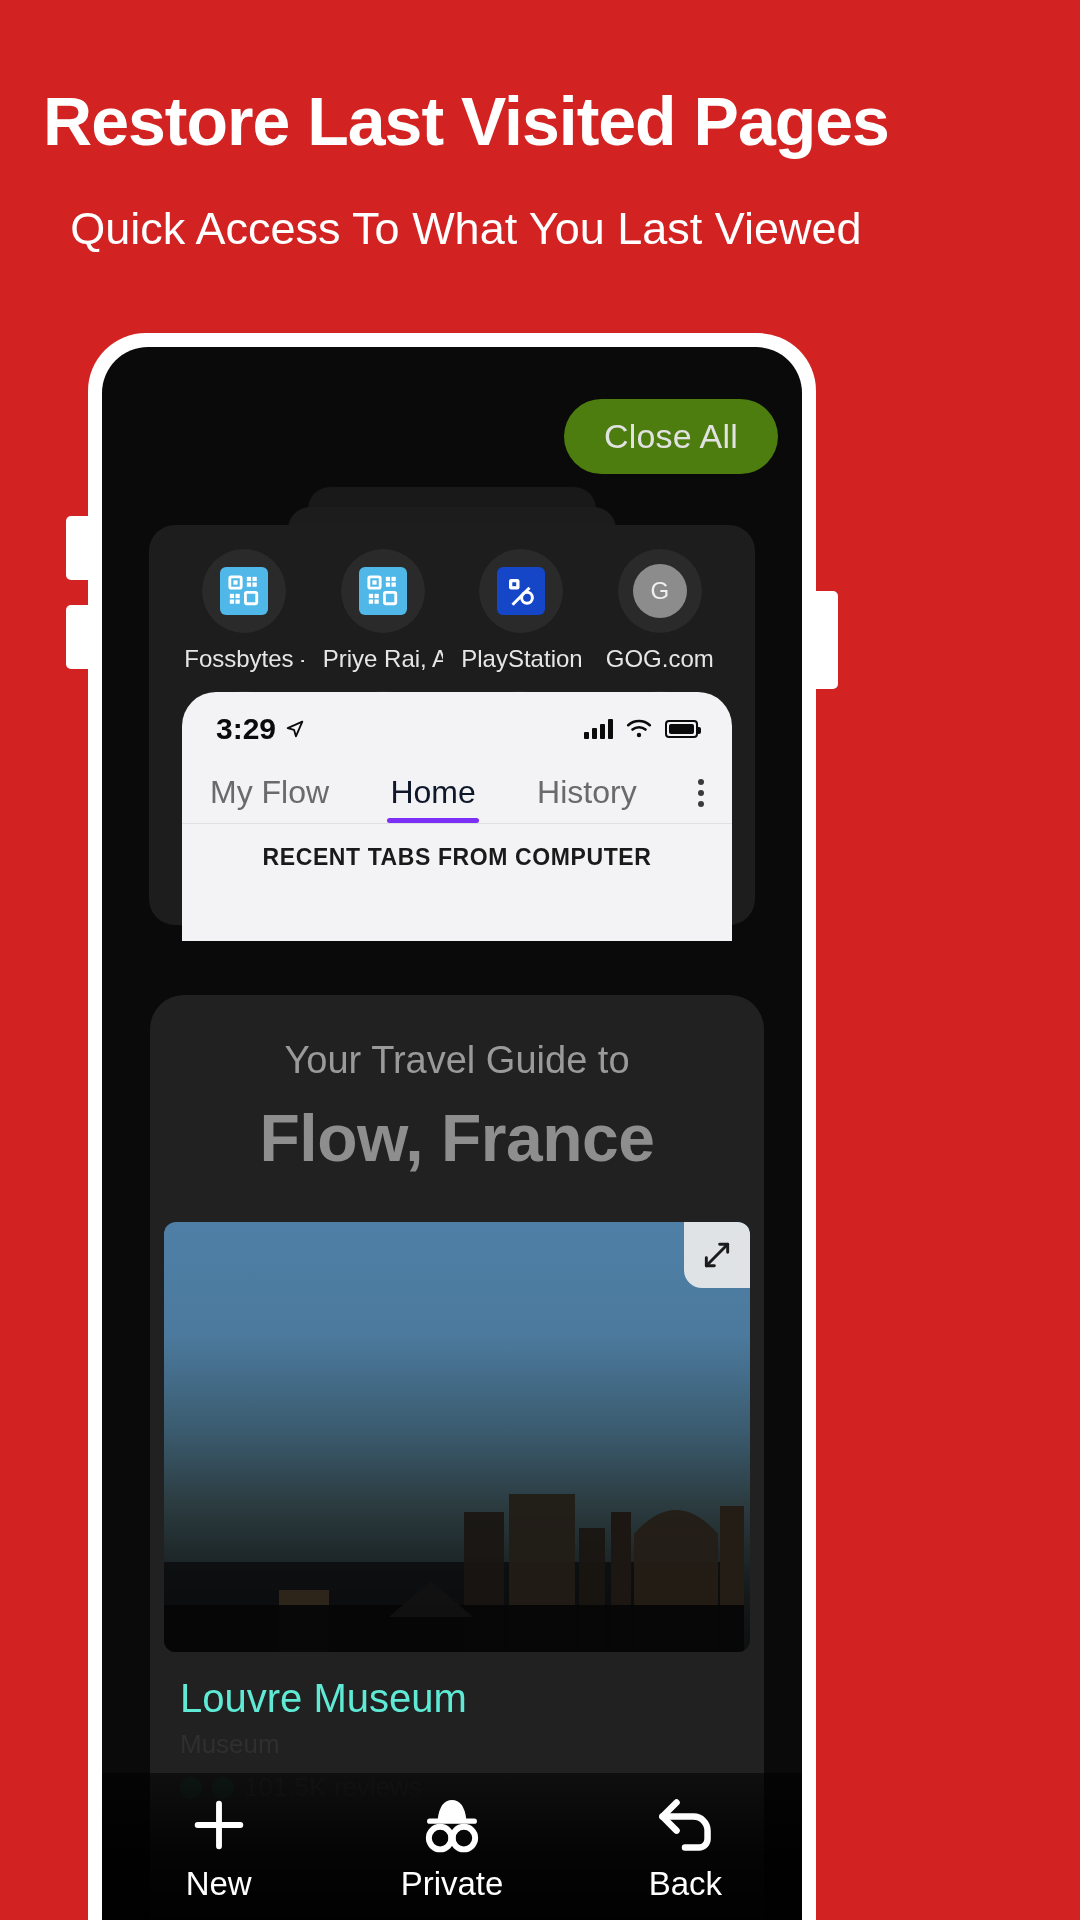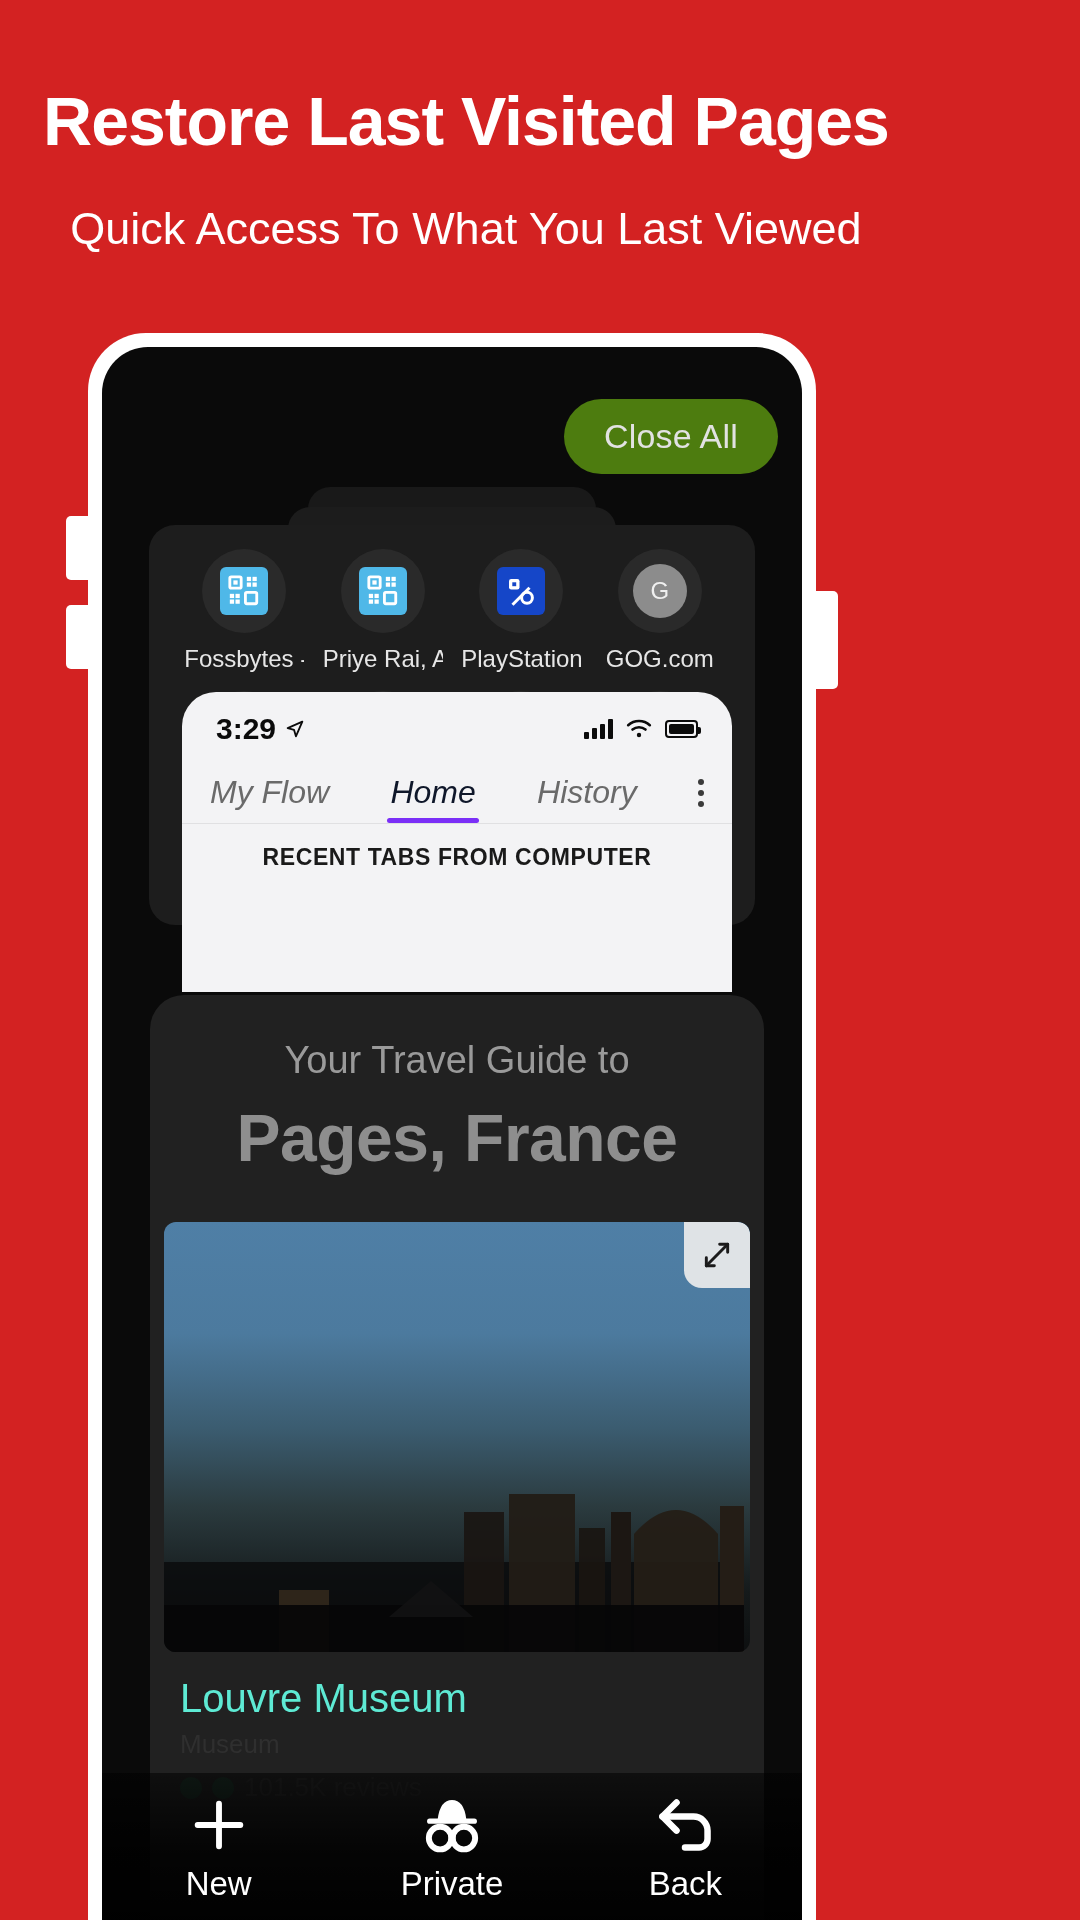--- a/index.html
+++ b/index.html
@@ -103,42 +103,41 @@
   .fav-live{ background:#b41c1c; color:#fff; font-size:14px; font-weight:bold;
              border-radius:5px; }
   .fav-amz{ background:#ffffff; color:#111; font-size:34px; font-weight:bold;
             font-family:"Liberation Serif", serif; }
   .fav-layer{ background:transparent; }
   .fav-s{ width:54px;height:54px;border-radius:50%;background:#d6252a;color:#fff;
           display:flex;align-items:center;justify-content:center;font-size:26px;font-weight:bold;}
 
   
   .browser-panel{
-    position:absolute; left:80px; top:345px; width:550px; height:300px;
+    position:absolute; left:80px; top:345px; width:550px; height:249px;
     background:#f3f3f5; border-radius:34px 34px 0 0;
     overflow:hidden;
   }
   .statusbar{
     display:flex; justify-content:space-between; align-items:center;
     padding:20px 34px 6px 34px;
   }
   .sb-time{ font-size:30px; font-weight:bold; color:#0b0b0b; display:flex; align-items:center; gap:8px;}
   .sb-right{ display:flex; align-items:center; gap:13px; }
   .bars{ display:flex; align-items:flex-end; gap:3px; height:20px;}
   .bars i{ display:block; width:5px; background:#0b0b0b; border-radius:1px;}
   .bars i:nth-child(1){height:7px;} .bars i:nth-child(2){height:11px;}
   .bars i:nth-child(3){height:15px;} .bars i:nth-child(4){height:20px;}
   .battery{ width:33px;height:18px;border:2px solid #0b0b0b;border-radius:4px;position:relative;}
   .battery:after{content:"";position:absolute;right:-5px;top:5px;width:3px;height:7px;background:#0b0b0b;border-radius:0 2px 2px 0;}
   .battery i{display:block;position:absolute;left:2px;top:2px;bottom:2px;right:2px;background:#0b0b0b;border-radius:2px;}
 
   .tabrow{
     display:flex; align-items:center; justify-content:space-between;
     padding:22px 28px 0 28px;
-    font-style:italic;
   }
   .tabitem{ font-size:32px; color:#6a6a6a; position:relative; padding-bottom:12px;}
   .tabitem.active{ color:#0f172a; }
   .tabitem.active:after{
     content:""; position:absolute; left:-3px; right:-3px; bottom:0;
     height:5px; background:#7b2ff7; border-radius:3px;
   }
   .kebab{ display:flex;flex-direction:column;gap:5px;align-items:center;padding-bottom:12px;}
   .kebab i{ width:6px;height:6px;border-radius:50%;background:#3a3a3a;display:block;}
   .tab-sep{ height:1px; background:#e0e0e2; margin-top:0; }
@@ -363,21 +362,21 @@
           </div>
       </div>
       <div class="tab-sep"></div>
 
 
       <div class="recent-label">RECENT TABS FROM COMPUTER</div>
     </div>
 
     <div class="paris-card">
       <div class="paris-sub">Your Travel Guide to</div>
-      <div class="paris-title">Pages, France</div>
+      <div class="paris-title">Flow, France</div>
 
       <div class="paris-photo">
         <svg class="skyline" viewBox="0 0 580 210" preserveAspectRatio="none">
           <rect x="0" y="120" width="580" height="90" fill="#0b0c0d" opacity="0.85"></rect>
           <rect x="300" y="70" width="40" height="140" fill="#191512" opacity="0.9"></rect>
           <rect x="345" y="52" width="66" height="158" fill="#221c16" opacity="0.95"></rect>
           <rect x="415" y="86" width="26" height="124" fill="#1a1511" opacity="0.9"></rect>
           <path d="M470 92 q42 -48 84 0 l0 118 l-84 0 Z" fill="#241d16" opacity="0.95"></path>
           <rect x="447" y="70" width="20" height="140" fill="#1c1713"></rect>
           <rect x="556" y="64" width="24" height="146" fill="#241d16"></rect>

